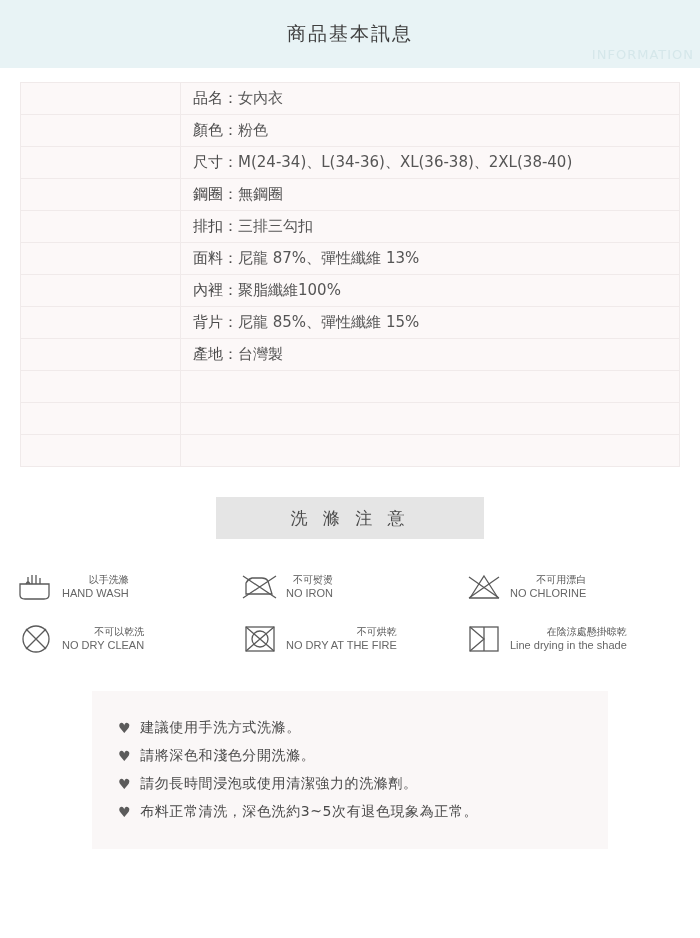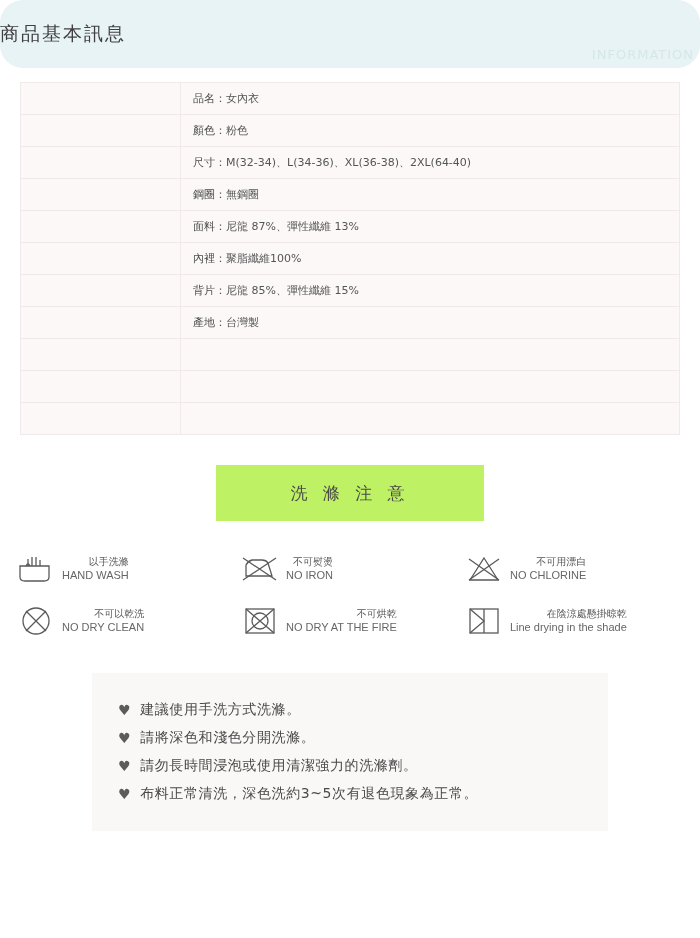--- a/index.html
+++ b/index.html
@@ -17,22 +17,21 @@
   }
 
   
   .header {
     position: relative;
     width: 700px;
     height: 68px;
     background: #e8f3f5;
     display: flex;
     align-items: center;
-    justify-content: flex-start;
-    border-radius: 23px;
+    justify-content: center;
   }
   .header-title {
     font-size: 19px;
     letter-spacing: 2px;
     color: #3f3f3f;
     font-weight: normal;
   }
   .header-sub {
     position: absolute;
     right: 6px;
@@ -49,21 +48,21 @@
   .info-table {
     width: 660px;
     border-collapse: collapse;
     table-layout: fixed;
   }
   .info-table tr {
     height: 32px;
   }
   .info-table td {
     border: 1px solid #f0eaea;
-    font-size: 11px;
+    font-size: 15px;
     color: #555;
     padding: 0;
     vertical-align: middle;
   }
   .cell-label {
     width: 160px;
     background: #fcf8f8;
   }
   .cell-value {
     padding-left: 12px !important;
@@ -74,22 +73,22 @@
   }
 
   
   .wash-title-wrap {
     display: flex;
     justify-content: center;
     margin-top: 30px;
   }
   .wash-title {
     width: 268px;
-    height: 56px;
-    background: #bef264;
+    height: 42px;
+    background: #e5e5e5;
     display: flex;
     align-items: center;
     justify-content: center;
     font-size: 17px;
     letter-spacing: 5px;
     color: #4a4a4a;
   }
 
   
   .wash-icons {
@@ -162,25 +161,29 @@
         <tr>
           <td class="cell-label"></td>
           <td class="cell-value"><span class="lbl">品名：</span><span>女內衣</span></td>
         </tr>
         <tr>
           <td class="cell-label"></td>
           <td class="cell-value"><span class="lbl">顏色：</span><span>粉色</span></td>
         </tr>
         <tr>
           <td class="cell-label"></td>
-          <td class="cell-value"><span class="lbl">尺寸：</span><span>M(32-34)、L(34-36)、XL(36-38)、2XL(64-40)</span></td>
+          <td class="cell-value"><span class="lbl">尺寸：</span><span>M(24-34)、L(34-36)、XL(36-38)、2XL(38-40)</span></td>
         </tr>
         <tr>
           <td class="cell-label"></td>
           <td class="cell-value"><span class="lbl">鋼圈：</span><span>無鋼圈</span></td>
+        </tr>
+        <tr>
+          <td class="cell-label"></td>
+          <td class="cell-value"><span class="lbl">排扣：</span><span>三排三勾扣</span></td>
         </tr>
         <tr>
           <td class="cell-label"></td>
           <td class="cell-value"><span class="lbl">面料：</span><span>尼龍 87%、彈性纖維 13%</span></td>
         </tr>
         <tr>
           <td class="cell-label"></td>
           <td class="cell-value"><span class="lbl">內裡：</span><span>聚脂纖維100%</span></td>
         </tr>
         <tr>

